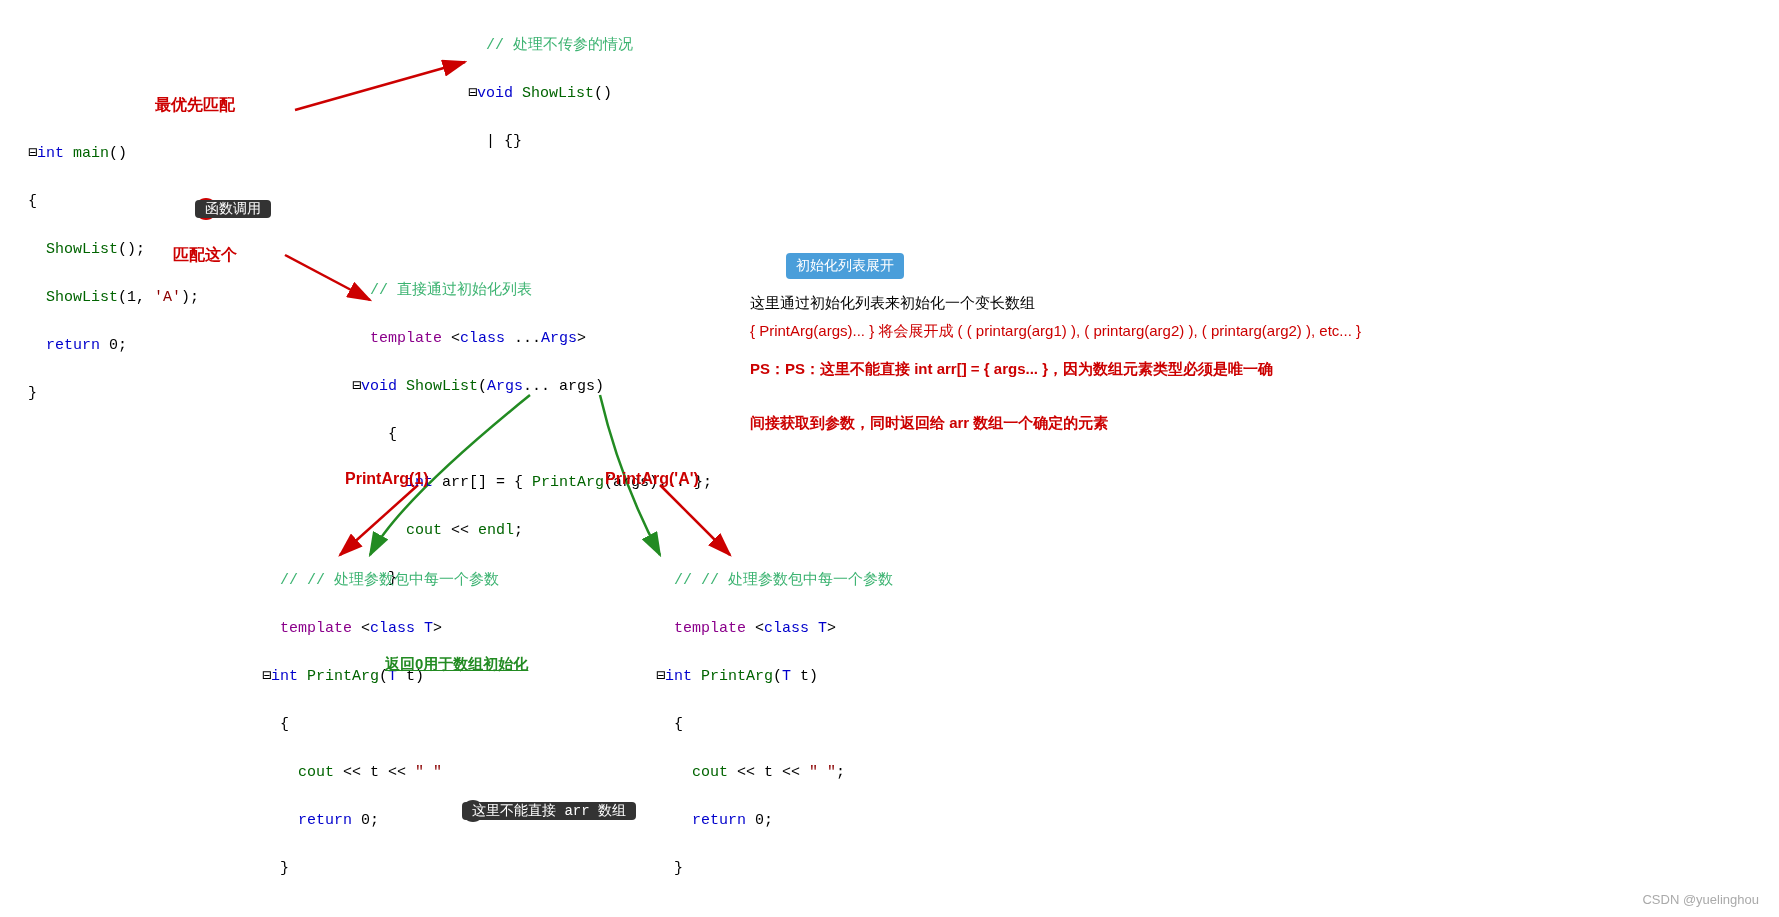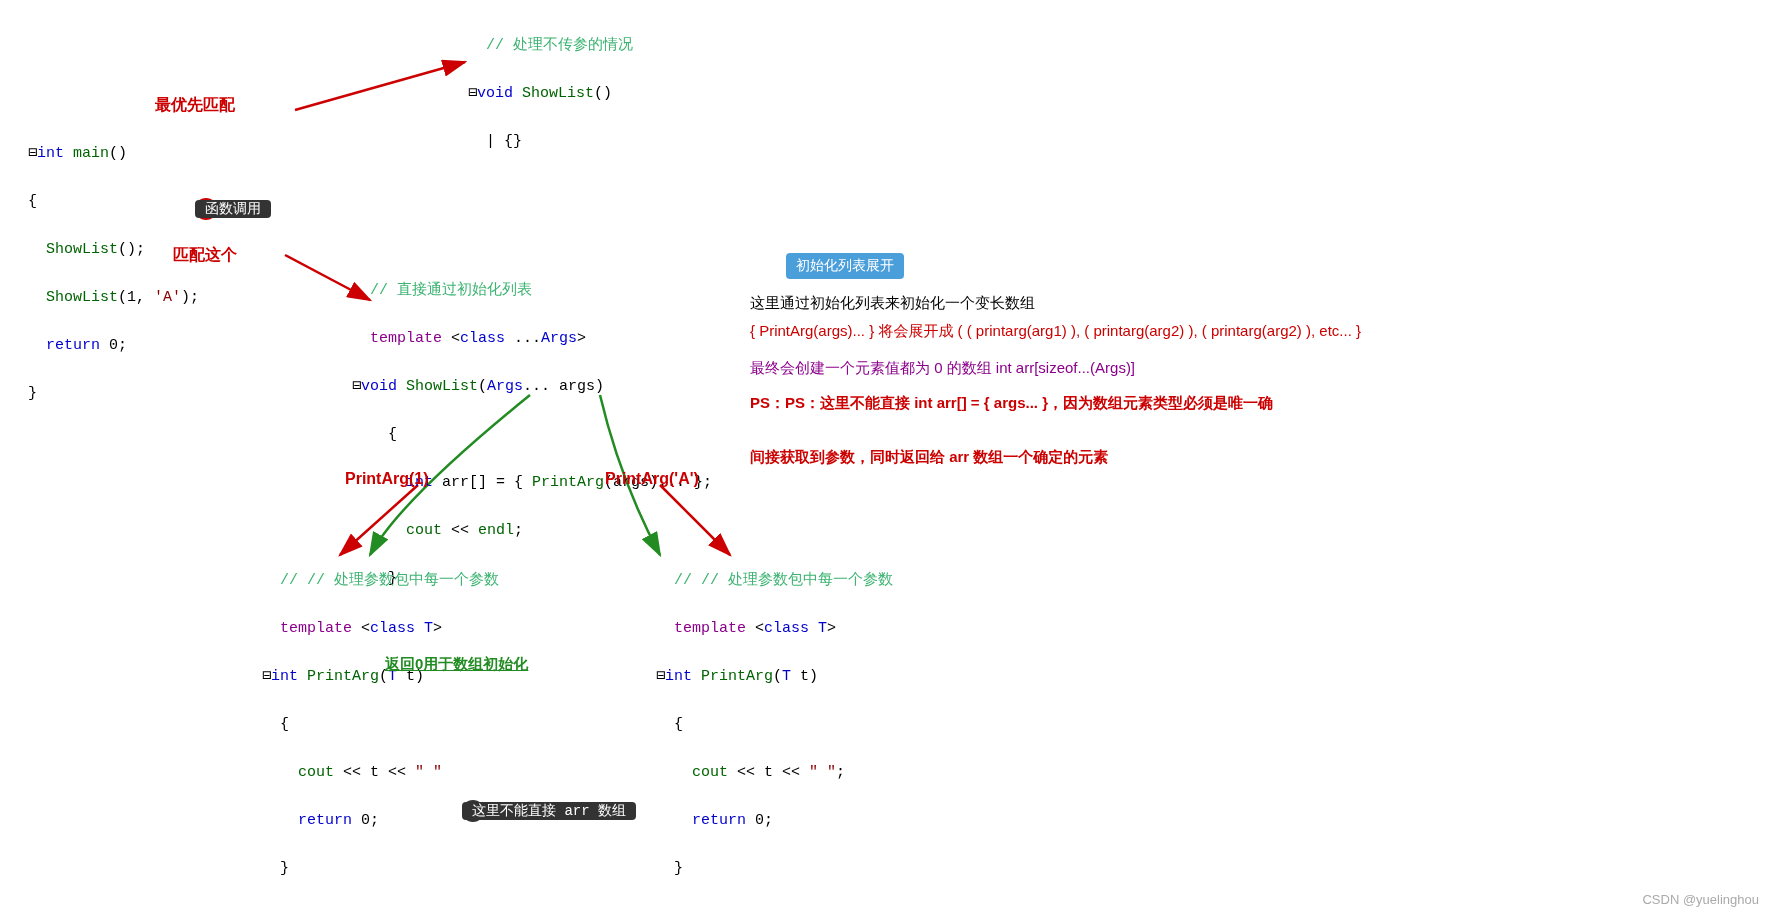--- a/index.html
+++ b/index.html
@@ -200,21 +200,20 @@
 </div>
 
 <div style="position:absolute; top: 253px; left: 750px; display:flex; align-items:flex-start; gap:6px;padding-left:36px;">
   <span class="badge badge-red">2</span>
   <div class="tooltip-box-blue">初始化列表展开</div>
 </div>
 
 <div class="annotation-text" style="top: 290px; left: 750px; max-width: 980px;">
   <div style="color:#000; margin-bottom:2px;">这里通过初始化列表来初始化一个变长数组</div>
   <div style="color:#cc0000; margin-bottom:12px;">{ PrintArg(args)... } 将会展开成 ( ( printarg(arg1) ), ( printarg(arg2) ), ( printarg(arg2) ), etc... }</div>
-  <div style="color:#8b008b; margin-bottom:8px;">最终会创建一个元素值都为 0 的数组 int arr[sizeof...(Args)]</div>
   <div style="color:#cc0000; font-weight:bold; line-height:1.8;">
     <span>PS：</span><span>PS：这里不能直接 int arr[] = { args... }，因为数组元素类型必须是唯一确</span>
     <br>
     <br><span>间接获取到参数，同时返回给 arr 数组一个确定的元素</span>
   </div>
 </div>
 
 <div class="watermark">CSDN @yuelinghou</div>
 
 </body></html>

